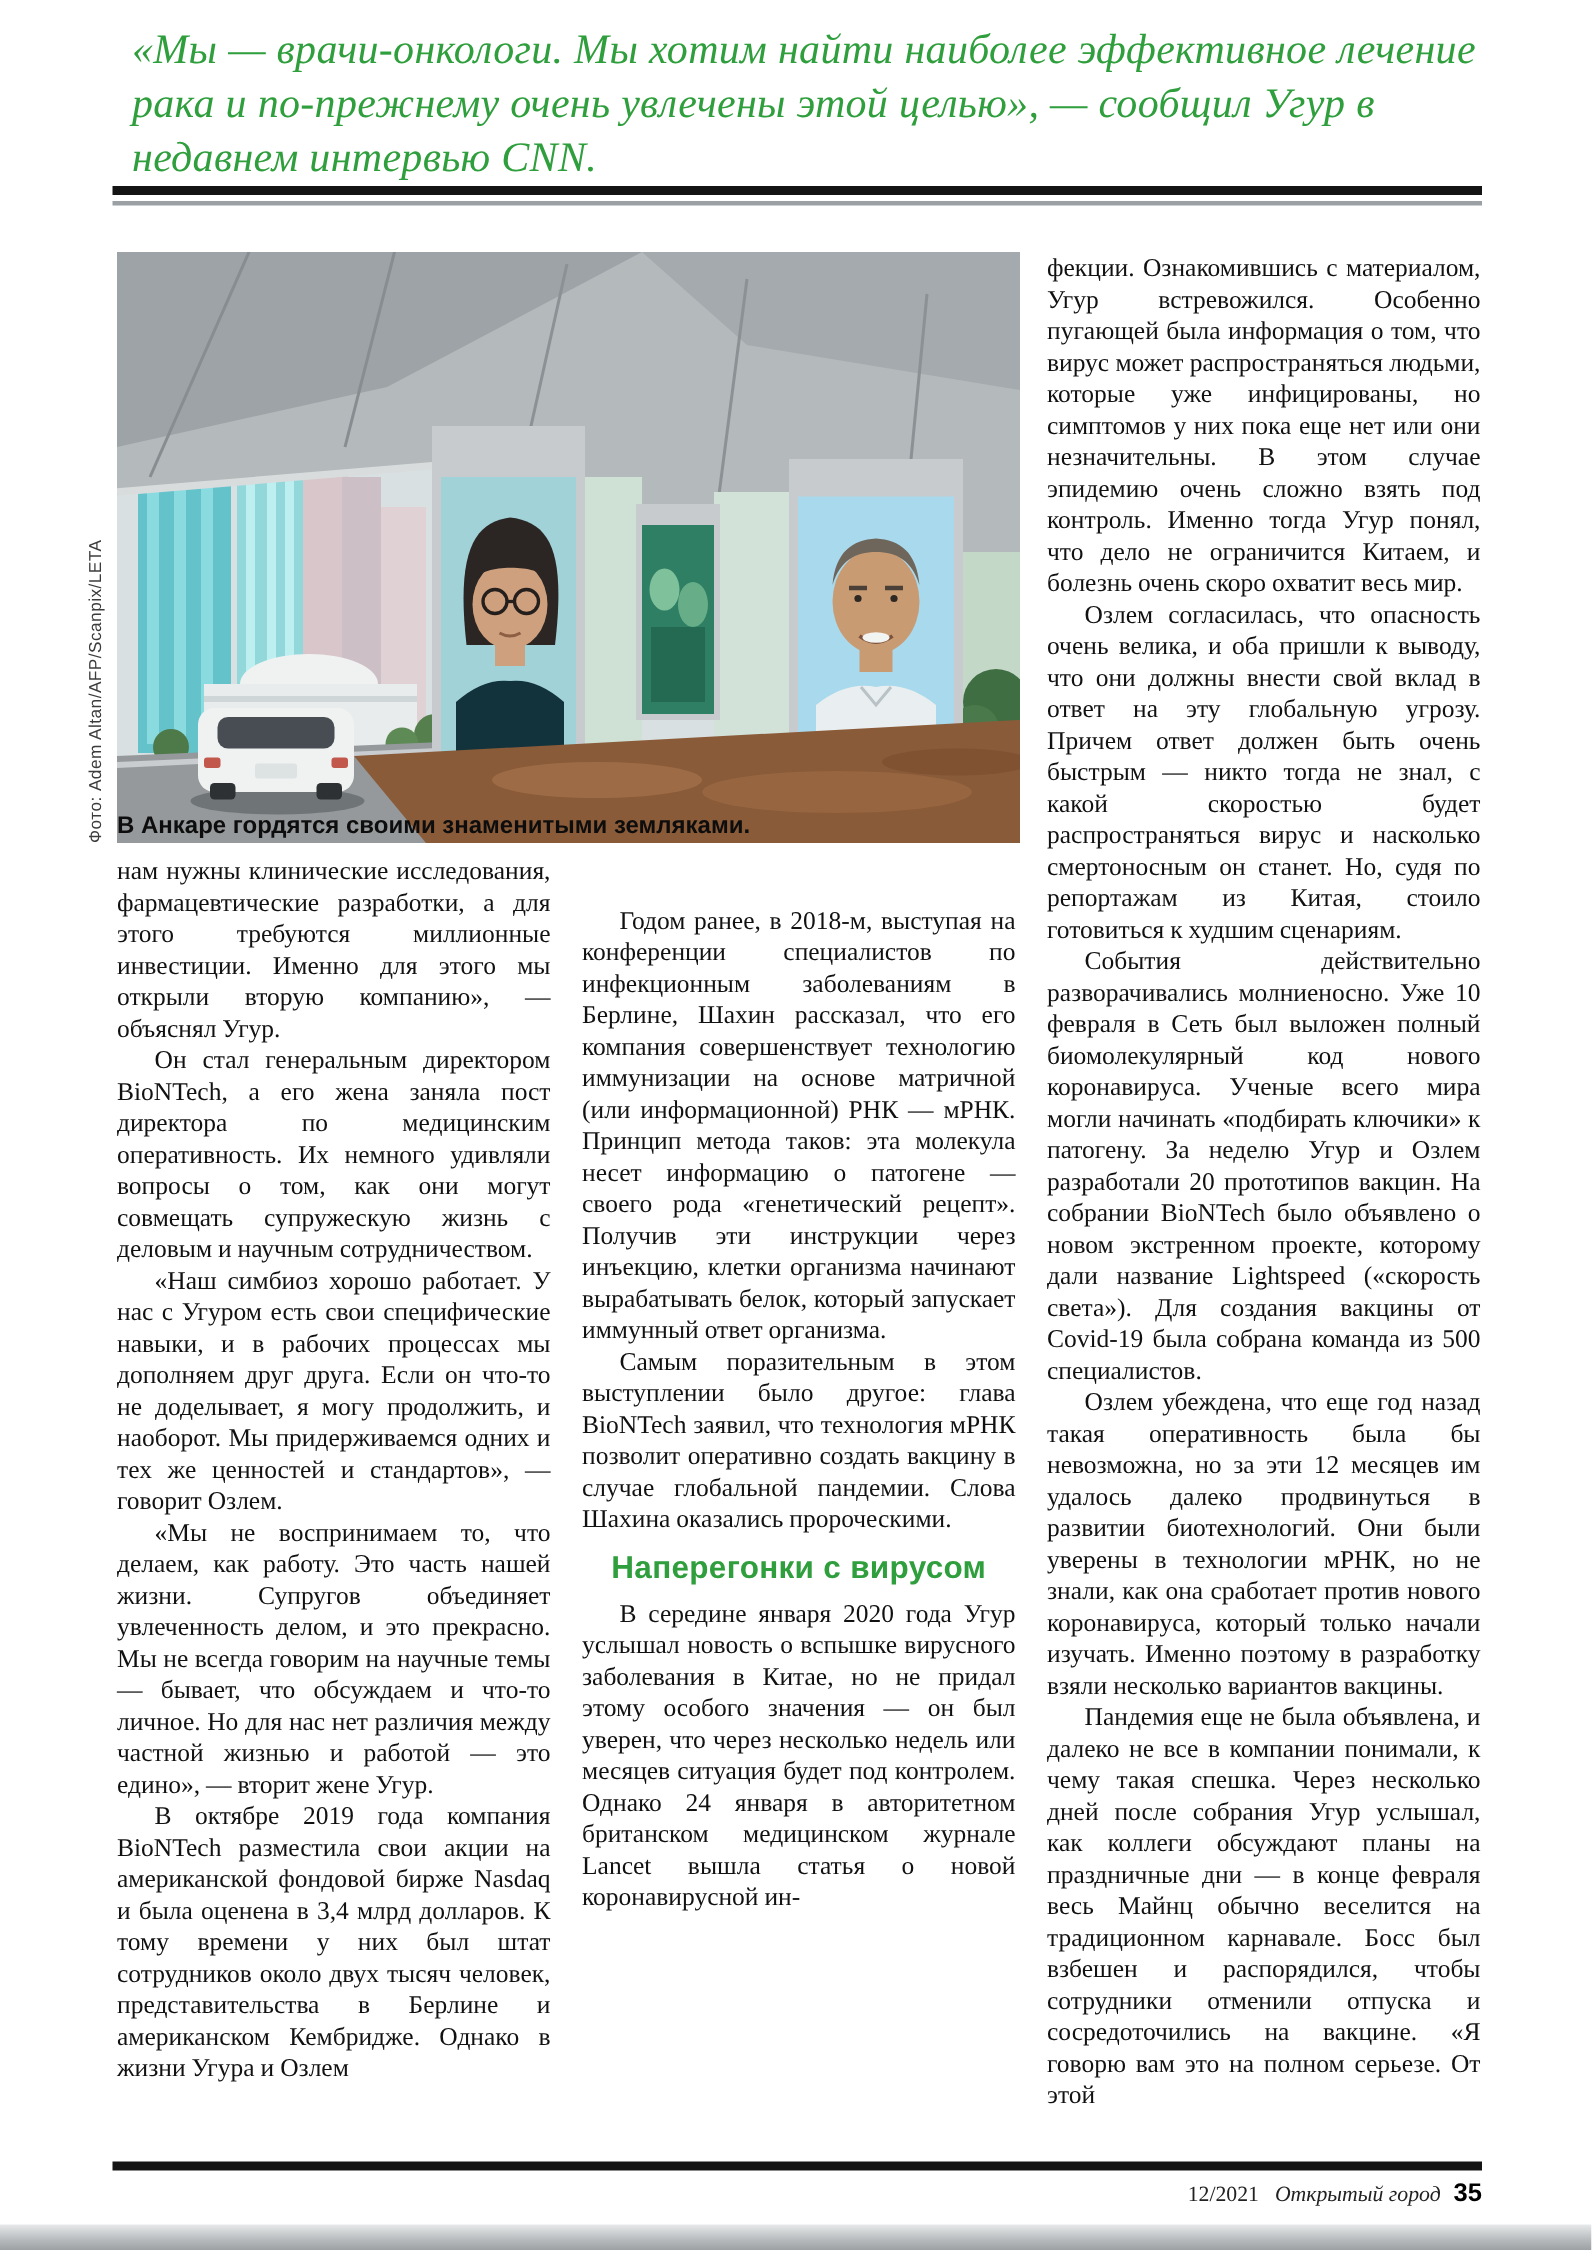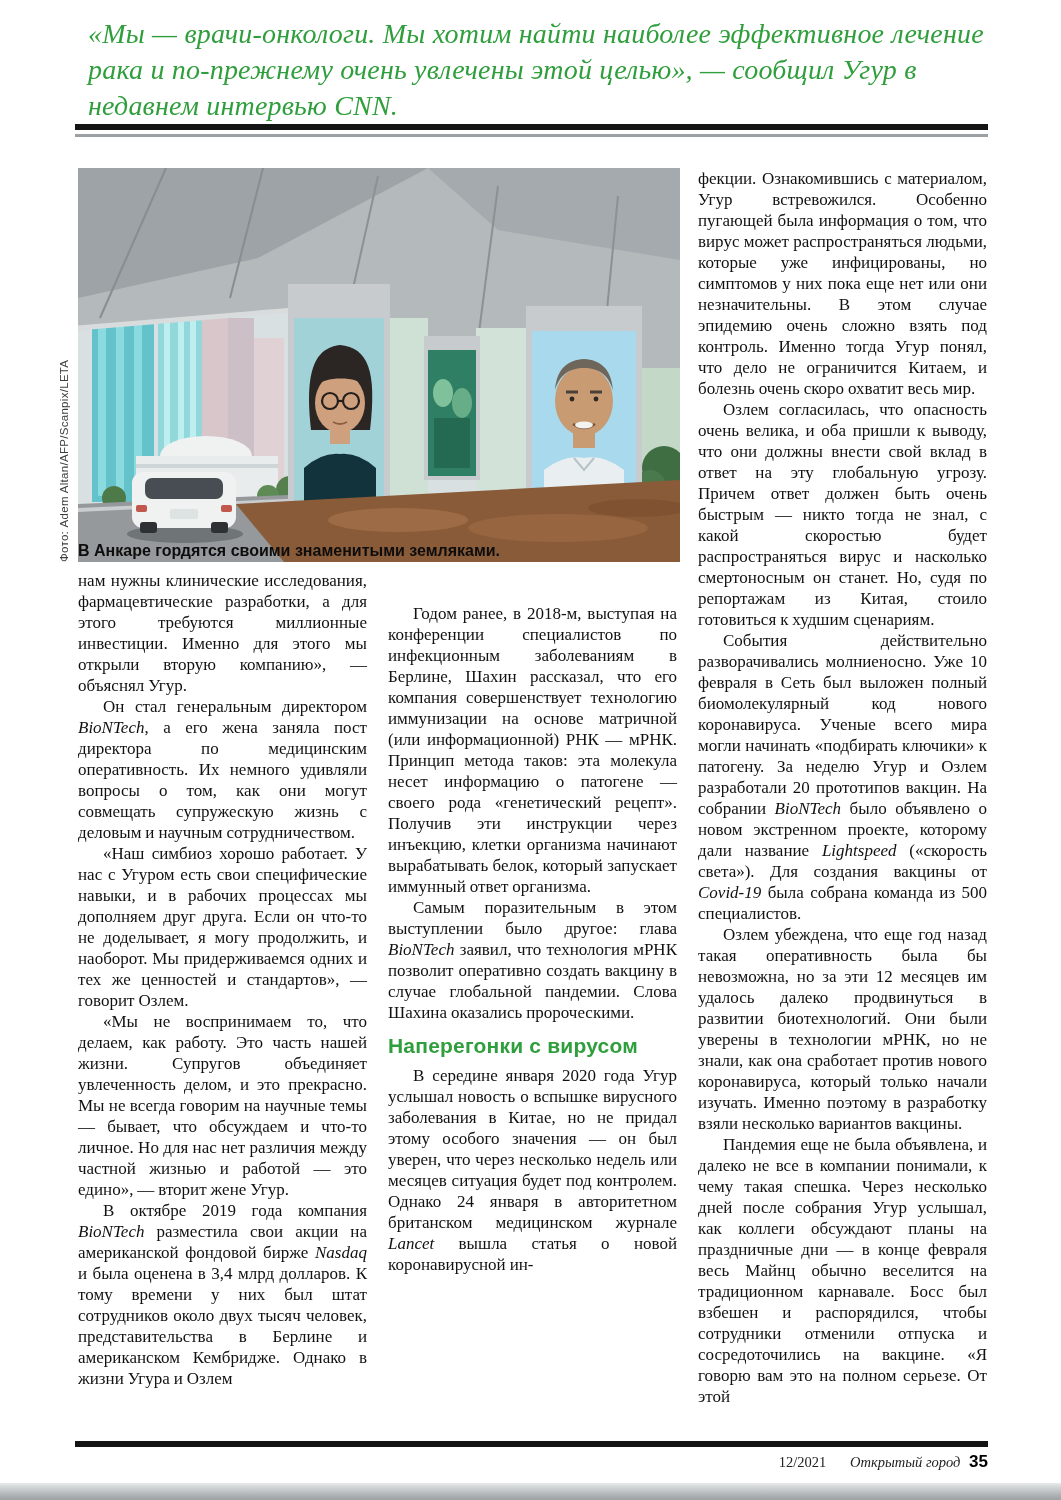--- a/index.html
+++ b/index.html
@@ -34,34 +34,34 @@
   
   .col { width:289px; }
   .col-1 { left:78px;  top:570px; }
   .col-2 { left:388px; top:603px; }
   .col-3 { left:698px; top:168px; }
   .body-p {
     margin:0; font-size:17px; line-height:21px; text-align:justify;
     hyphens:auto; -webkit-hyphens:auto; word-spacing:-0.3px;
   }
   .body-p.indent { text-indent:25px; }
-  .ital { font-style:italic; }
+  .ital { }
   .section-heading {
     font-family:"Liberation Sans","DejaVu Sans",sans-serif;
     font-size:21px; font-weight:bold; color:#2f9e3c;
-    margin:11px 0 7px 0; letter-spacing:.2px;
+    margin:11px 0 7px 0; letter-spacing:.2px;text-align:center;
   }
 
   
   .rule-black-bot { left:75px; width:913px; top:1441px; height:6px; background:#141414; }
   .footer-line {
     right:73px; top:1452px; font-size:14.5px; color:#222; text-align:right;
     font-family:"Liberation Serif","DejaVu Serif",serif;
   }
-  .footer-line .issue { font-style:normal; margin-right:20px; }
+  .footer-line .issue { font-style:normal; margin-right:7px; }
   .footer-line .mag { font-style:italic; margin-right:5px; }
   .footer-line .pageno {
     font-family:"Liberation Sans","DejaVu Sans",sans-serif;
     font-weight:bold; font-size:17px; color:#000;
   }
   .scan-edge { left:0; right:0; bottom:0; height:17px;
     background:linear-gradient(to bottom,#e7e9ea 0%,#b3b7b9 65%,#9da1a3 100%); }
 </style>
 </head>
 <body>

